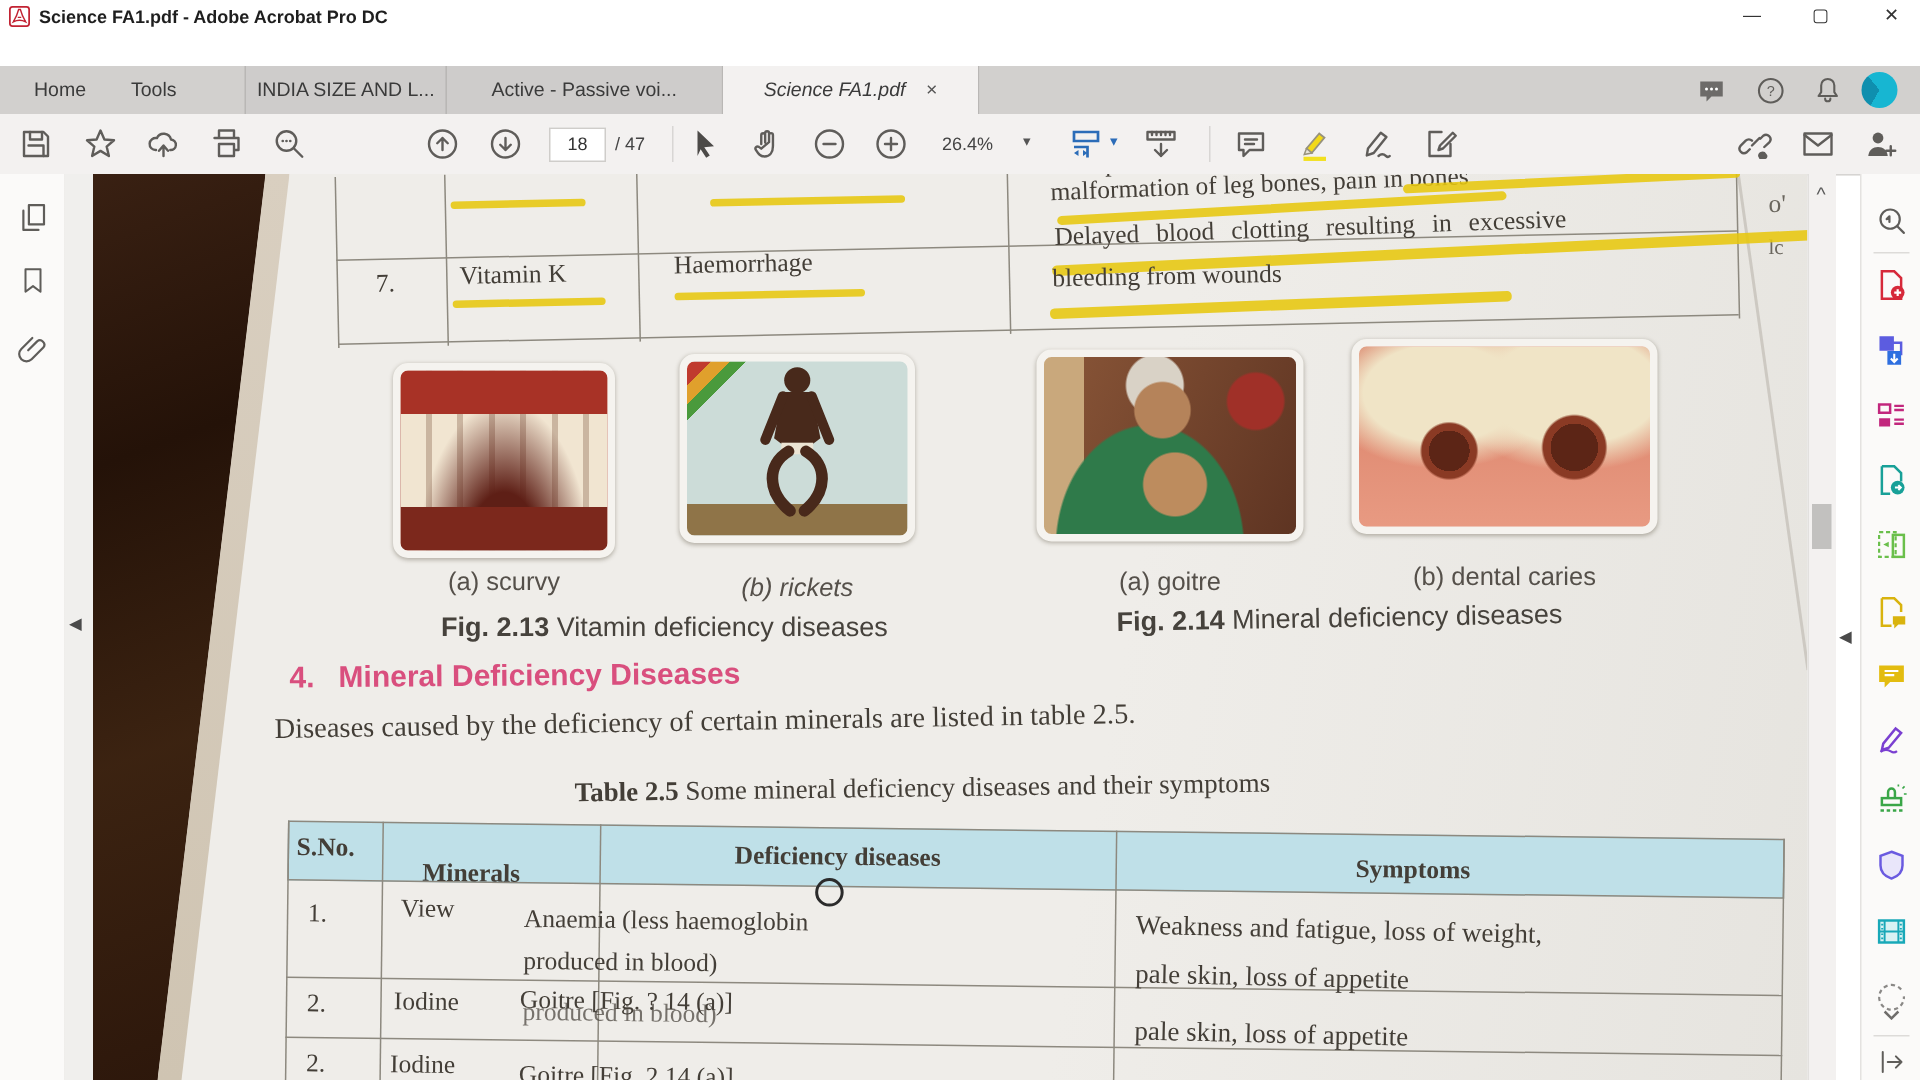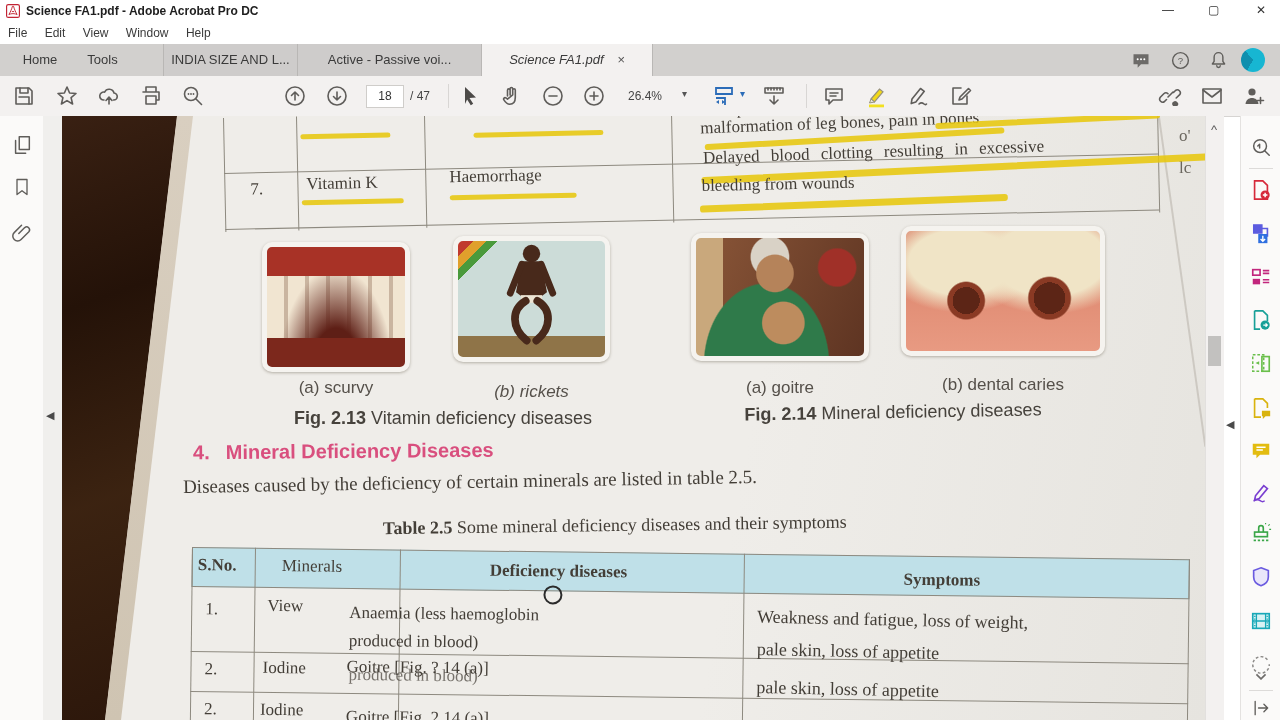--- a/index.html
+++ b/index.html
@@ -52,27 +52,20 @@
     <svg class="abs" style="left:6px;top:4px" width="14" height="14" viewBox="0 0 24 24">
         <rect x="1" y="1" width="22" height="22" rx="3" fill="#fff" stroke="#c22333" stroke-width="2"></rect>
         <path d="M5 18c3-5 5-10 6-14h2c1 4 3 9 6 14-4-2-10-2-14 0zm5-5h4" stroke="#c22333" stroke-width="1.6" fill="none"></path>
       </svg>
     <span class="abs" style="left:26px;top:4px;font-weight:bold;">Science FA1.pdf - Adobe Acrobat Pro DC</span>
     <span class="abs" style="left:1162px;top:3px;color:#333;">—</span>
     <span class="abs" style="left:1208px;top:3px;color:#333;">▢</span>
     <span class="abs" style="left:1256px;top:3px;color:#333;">✕</span>
   </div>
 
-  <div class="abs menubar">
-    <span style="margin-left:8px;">File</span>
-    <span>Edit</span>
-    <span>View</span>
-    <span>Window</span>
-    <span>Help</span>
-  </div>
 
   <div class="abs tabbar">
     <div class="tab" style="left:10px;width:60px;">Home</div>
     <div class="tab" style="left:75px;width:55px;">Tools</div>
     <div class="tab doctab" style="left:163px;width:133px;">INDIA SIZE AND L...</div>
     <div class="tab doctab" style="left:297px;width:183px;">Active - Passive voi...</div>
     <div class="tab doctab active" style="left:481px;width:170px;font-style:italic;">
       <span>Science FA1.pdf</span>
       <span style="margin-left:10px;color:#555;">×</span>
     </div>
@@ -200,21 +193,21 @@
   </div>
 
   <div class="abs viewport">
     <div class="abs gutter"></div>
     <span class="abs" style="left:3px;top:293px;font-size:11px;color:#4a4a4a;">◀</span>
     <div class="abs wood"></div>
     <div class="abs pageedge"></div>
 
     <div class="abs" style="left:1114px;top:-6px;width:2px;height:340px;background:#cdc9c2;transform:rotate(-8deg);transform-origin:top;"></div>
     <div class="abs serif" style="left:1136px;top:10px;font-size:17px;color:#6a665e;">o'</div>
-    <div class="abs serif" style="left:1136px;top:42px;font-size:17px;color:#6a665e;">lc</div>
+    <div class="abs serif" style="left:1136px;top:42px;font-size:14px;color:#6a665e;">lc</div>
 
     <div class="abs" style="left:180px;top:2px;width:940px;height:114px;transform:rotate(-1.2deg);transform-origin:left top;">
       <div class="vline" style="left:0;top:0;height:114px;"></div>
       <div class="vline" style="left:73px;top:0;height:114px;"></div>
       <div class="vline" style="left:201px;top:0;height:114px;"></div>
       <div class="vline" style="left:448px;top:0;height:114px;"></div>
       <div class="vline" style="left:934px;top:0;height:114px;"></div>
       <div class="hline" style="left:0;top:55px;width:934px;"></div>
       <div class="hline" style="left:0;top:111px;width:934px;"></div>
       <div class="abs serif" style="left:26px;top:62px;font-size:17px;">7.</div>
@@ -270,21 +263,21 @@
     <div class="abs serif" style="left:149px;top:431px;width:998px;height:290px;transform:rotate(.7deg);transform-origin:left top;font-size:17px;">
       <div class="abs" style="left:0;top:0;width:998px;height:40px;background:#bfe0e8;border:1px solid #8d897f;box-sizing:border-box;"></div>
       <div class="vline" style="left:0;top:0;height:290px;"></div>
       <div class="vline" style="left:63px;top:0;height:290px;"></div>
       <div class="vline" style="left:208px;top:0;height:290px;"></div>
       <div class="vline" style="left:552px;top:0;height:290px;"></div>
       <div class="vline" style="left:997px;top:0;height:290px;"></div>
       <div class="hline" style="left:0;top:104px;width:998px;"></div>
       <div class="hline" style="left:0;top:144px;width:998px;"></div>
       <div class="abs" style="left:6px;top:8px;font-weight:bold;">S.No.</div>
-      <div class="abs" style="left:90px;top:8px;font-weight:normal;">Minerals</div>
+      <div class="abs" style="left:90px;top:24px;font-weight:bold;">Minerals</div>
       <div class="abs" style="left:298px;top:10px;font-weight:bold;">Deficiency diseases</div>
       <div class="abs" style="left:712px;top:14px;font-weight:bold;">Symptoms</div>
 
       <div class="abs" style="left:14px;top:52px;">1.</div>
       <div class="abs" style="left:76px;top:48px;">View</div>
       <div class="abs" style="left:158px;top:54px;">Anaemia (less haemoglobin</div>
       <div class="abs" style="left:158px;top:82px;">produced in blood)</div>
       <div class="ring" style="left:352px;top:34px;"></div>
       <div class="abs" style="left:566px;top:54px;font-size:18px;transform:rotate(.6deg);">Weakness and fatigue, loss of weight,</div>
       <div class="abs" style="left:566px;top:86px;font-size:18px;transform:rotate(.6deg);">pale skin, loss of appetite</div>

